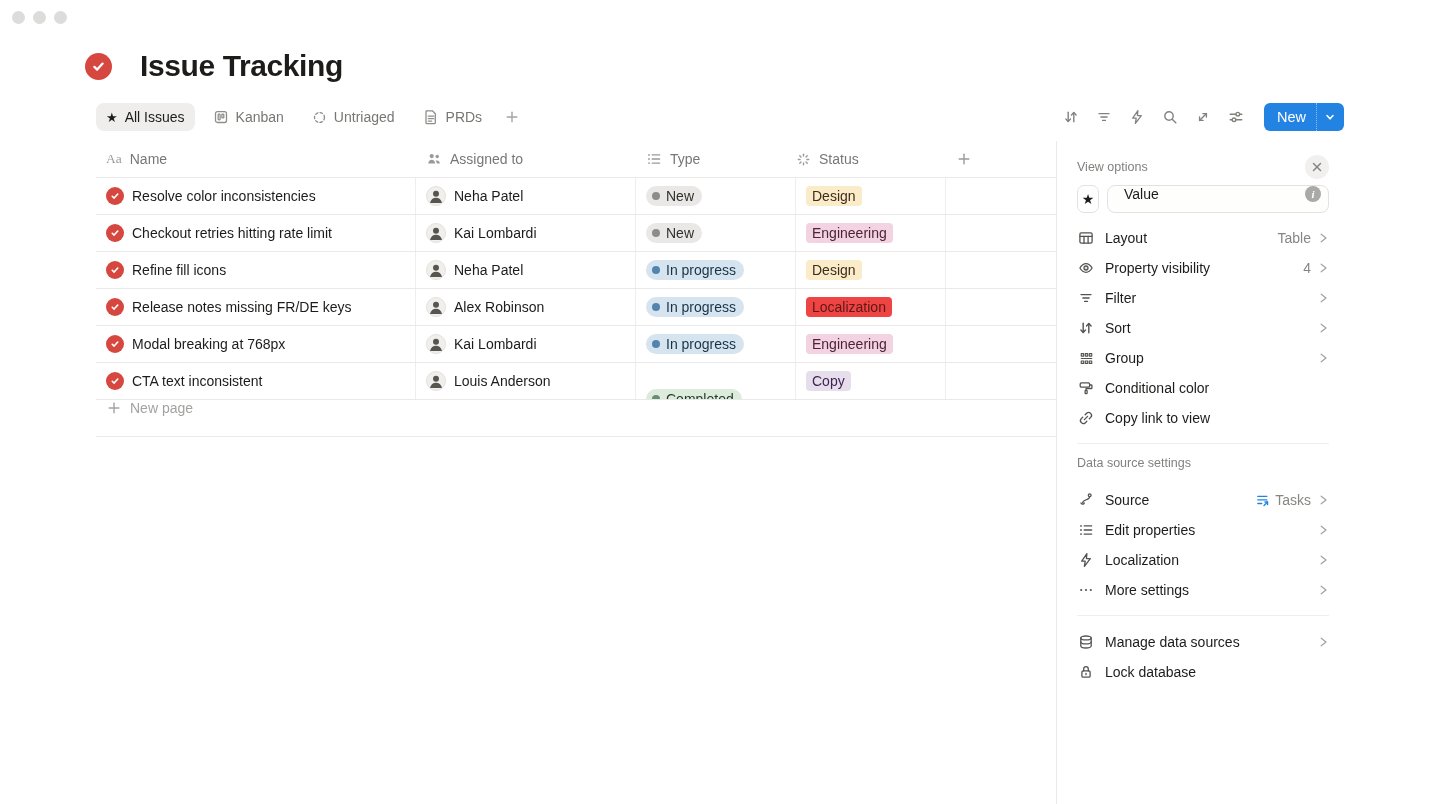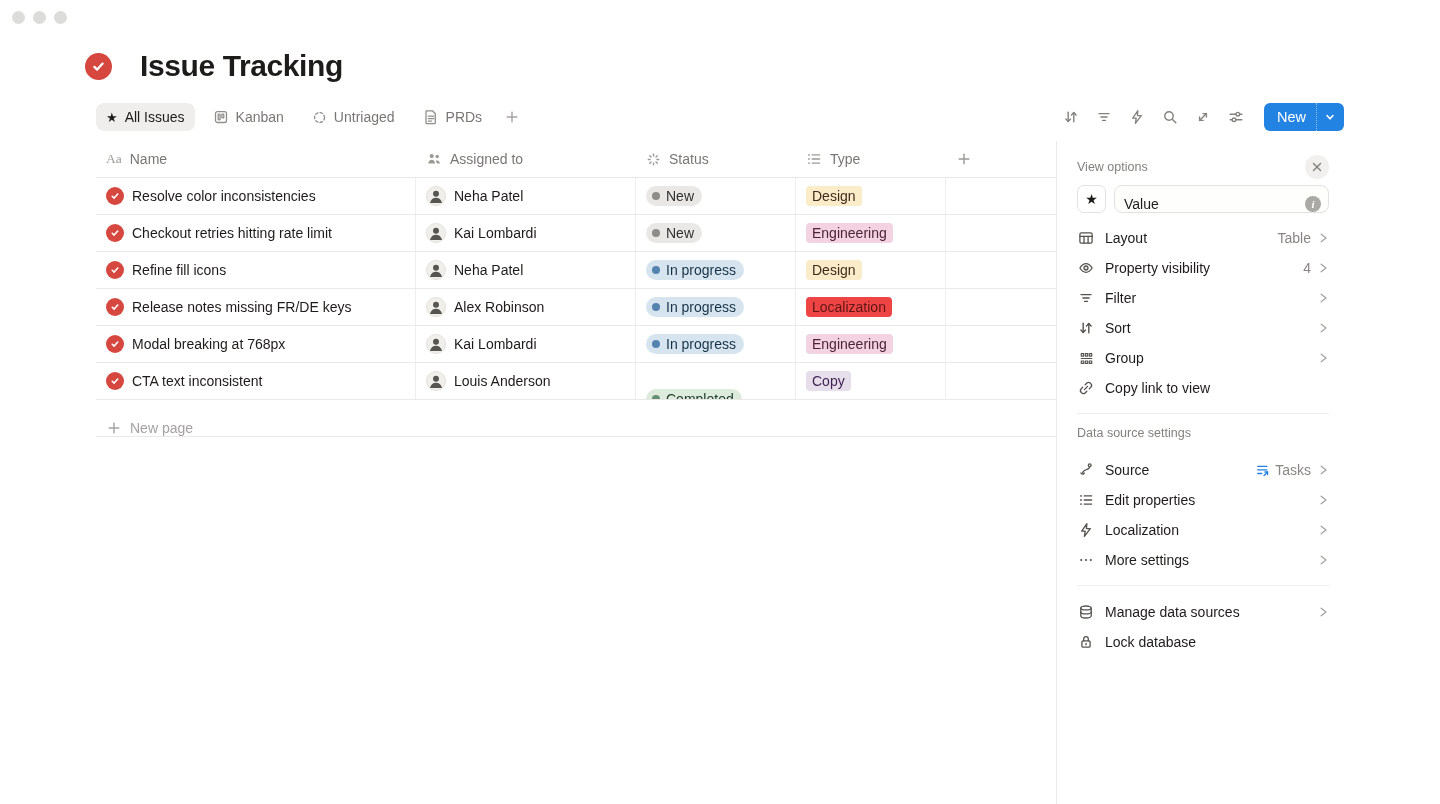--- a/index.html
+++ b/index.html
@@ -39,34 +39,34 @@
   .col-name{width:320px}.col-assignee{width:220px}.col-status{width:160px}.col-type{width:150px}
   .col-extra{flex:1}
   .trow{display:flex;height:36px;border-bottom:1px solid #EAE9E7;align-items:stretch}
   .td{display:flex;align-items:center;gap:8px;padding-left:10px;box-sizing:border-box;border-right:1px solid #EFEEEC;cursor:pointer;overflow:hidden;white-space:nowrap}
   .td.col-extra{border-right:none}
   .check-badge{width:18px;height:18px;border-radius:50%;display:flex;align-items:center;justify-content:center;flex:0 0 auto}
   .avatar{width:20px;height:20px;border-radius:50%;background:#F1EFEC;border:1px solid #E3E1DE;overflow:hidden;position:relative;flex:0 0 auto;box-sizing:border-box}
   .status-pill{display:inline-flex;align-items:center;gap:6px;height:20px;padding:0 8px 0 6px;border-radius:10px;font-size:14px}
   .status-dot{width:8px;height:8px;border-radius:50%}
   .type-tag{display:inline-flex;align-items:center;height:20px;padding:0 6px;border-radius:4px;font-size:14px}
-  .newpage-row{display:flex;height:36px;border-bottom:1px solid #EAE9E7;align-items:flex-end;color:#A3A2A0;cursor:pointer}
+  .newpage-row{display:flex;height:36px;border-bottom:1px solid #EAE9E7;align-items:flex-start;color:#A3A2A0;cursor:pointer}
   .newpage-row .np-inner{display:flex;align-items:center;gap:8px;padding-left:10px}
   
   .panel{position:absolute;left:1056px;top:141px;width:384px;bottom:0;border-left:1px solid #EBEAE8;
          box-sizing:border-box;padding:14px 0 0 20px}
   .panel-inner{width:252px}
   .panel-head{display:flex;align-items:center;justify-content:space-between;height:24px;margin-bottom:6px}
   .panel-title{font-size:12.5px;color:#82817E}
   .close-btn{width:24px;height:24px;border-radius:50%;background:#F1F0EF;display:flex;align-items:center;justify-content:center;color:#82817E;cursor:pointer}
   .value-row{display:flex;gap:8px;margin-bottom:10px;height:28px}
   .star-btn{width:30px;height:28px;border:1px solid #E3E2E0;border-radius:7px;display:flex;align-items:center;justify-content:center;box-sizing:border-box;cursor:pointer;background:#fff}
   .star-btn .t-glyph{font-size:14px;color:#1D1C1A;line-height:1}
-  .name-input-wrap{flex:1;height:28px;border:1px solid #E3E2E0;border-radius:8px;display:flex;align-items:flex-end;
-                   padding:0 7px 0 9px;box-sizing:border-box;background:#FEFEFD}
+  .name-input-wrap{flex:1;height:28px;border:1px solid #E3E2E0;border-radius:8px;display:flex;align-items:flex-start;
+                   padding:0 7px 0 16px;box-sizing:border-box;background:#FEFEFD}
   .name-input-wrap input{border:none;outline:none;background:transparent;flex:1;font-size:14px;color:#1D1C1A;
                          font-family:inherit;padding:0;min-width:0}
   .info-dot{width:16px;height:16px;border-radius:50%;background:#ABA9A6;color:#fff;font-size:11px;font-weight:700;
             display:flex;align-items:center;justify-content:center;flex:0 0 auto;cursor:pointer;font-family:"Liberation Serif","DejaVu Serif",serif;font-style:italic}
   .menu-item{display:flex;align-items:center;height:30px;cursor:pointer}
   .mi-icon{width:18px;display:flex;justify-content:center;color:#55534F;margin-right:10px;flex:0 0 auto}
   .mi-label{flex:1;font-size:14px;color:#1D1C1A;white-space:nowrap}
   .mi-value{display:flex;align-items:center;gap:5px;font-size:14px;color:#878683}
   .mi-chevron{color:#A5A4A1;margin-left:6px;display:flex;width:12px;justify-content:center}
   .mi-chevron.hidden{visibility:hidden}
@@ -200,47 +200,47 @@
         <span class="h-icon" style="display: inline-flex;">
           <svg width="16" height="16" viewBox="0 0 16 16" fill="currentColor">
             <circle cx="5.7" cy="5.1" r="2.1"></circle>
             <path d="M2.2 12.6c.3-2.4 1.7-3.8 3.5-3.8s3.2 1.4 3.5 3.8z"></path>
             <circle cx="11.2" cy="5.5" r="1.75"></circle>
             <path d="M9.9 12.6h4c-.2-2-1.4-3.2-2.9-3.2-.5 0-1 .1-1.4.4.7.7 1.1 1.6 1.3 2.8z"></path>
           </svg>
         </span>
         <span>Assigned to</span>
       </div>
+      <div class="th col-type">
+        <span class="h-icon" style="display: inline-flex;">
+          <svg width="16" height="16" viewBox="0 0 16 16" fill="none" stroke="currentColor" stroke-width="1.4" stroke-linecap="round" stroke-linejoin="round">
+            <circle cx="3" cy="3.9" r="0.9" fill="currentColor" stroke="none"></circle>
+            <circle cx="3" cy="8" r="0.9" fill="currentColor" stroke="none"></circle>
+            <circle cx="3" cy="12.1" r="0.9" fill="currentColor" stroke="none"></circle>
+            <line x1="6.2" y1="3.9" x2="13.6" y2="3.9"></line>
+            <line x1="6.2" y1="8" x2="13.6" y2="8"></line>
+            <line x1="6.2" y1="12.1" x2="13.6" y2="12.1"></line>
+          </svg>
+        </span>
+        <span>Type</span>
+      </div>
       <div class="th col-status">
         <span class="h-icon" style="display: inline-flex;">
           <svg width="15" height="15" viewBox="0 0 16 16" fill="none" stroke="currentColor" stroke-width="1.5" stroke-linecap="round" stroke-linejoin="round">
             <line x1="8" y1="2.4" x2="8" y2="4.3"></line>
             <line x1="12" y1="4" x2="10.7" y2="5.3"></line>
             <line x1="13.6" y1="8" x2="11.7" y2="8"></line>
             <line x1="12" y1="12" x2="10.7" y2="10.7"></line>
             <line x1="8" y1="13.6" x2="8" y2="11.7"></line>
             <line x1="4" y1="12" x2="5.3" y2="10.7"></line>
             <line x1="2.4" y1="8" x2="4.3" y2="8"></line>
             <line x1="4" y1="4" x2="5.3" y2="5.3"></line>
           </svg>
         </span>
         <span>Status</span>
-      </div>
-      <div class="th col-type">
-        <span class="h-icon" style="display: inline-flex;">
-          <svg width="16" height="16" viewBox="0 0 16 16" fill="none" stroke="currentColor" stroke-width="1.4" stroke-linecap="round" stroke-linejoin="round">
-            <circle cx="3" cy="3.9" r="0.9" fill="currentColor" stroke="none"></circle>
-            <circle cx="3" cy="8" r="0.9" fill="currentColor" stroke="none"></circle>
-            <circle cx="3" cy="12.1" r="0.9" fill="currentColor" stroke="none"></circle>
-            <line x1="6.2" y1="3.9" x2="13.6" y2="3.9"></line>
-            <line x1="6.2" y1="8" x2="13.6" y2="8"></line>
-            <line x1="6.2" y1="12.1" x2="13.6" y2="12.1"></line>
-          </svg>
-        </span>
-        <span>Type</span>
       </div>
       <div class="th col-extra">
         <span class="h-icon" style="display: inline-flex;">
           <svg width="16" height="16" viewBox="0 0 16 16" fill="none" stroke="currentColor" stroke-width="1.4" stroke-linecap="round" stroke-linejoin="round">
             <line x1="8" y1="3.2" x2="8" y2="12.8"></line>
             <line x1="3.2" y1="8" x2="12.8" y2="8"></line>
           </svg>
         </span>
       </div>
     </div>
@@ -551,20 +551,38 @@
           <span class="mi-chevron">
             <svg width="12" height="12" viewBox="0 0 12 12" fill="none" stroke="currentColor" stroke-width="1.3" stroke-linecap="round" stroke-linejoin="round">
               <polyline points="4.2,2.2 9,6 4.2,9.8"></polyline>
             </svg>
           </span>
         </div>
         <div class="menu-item">
           <span class="mi-icon">
             <span style="display: inline-flex;">
               <svg width="16" height="16" viewBox="0 0 16 16" fill="none" stroke="currentColor" stroke-width="1.3" stroke-linecap="round" stroke-linejoin="round">
+                <rect x="2.2" y="2.9" width="9.4" height="4.2" rx="1.1"></rect>
+                <path d="M11.6 5h1.7c.4 0 .6.2.6.6v2.3c0 .4-.2.6-.6.6H8.1v1.8"></path>
+                <rect x="7.1" y="10.3" width="2" height="3.4" rx=".6"></rect>
+              </svg>
+            </span>
+          </span>
+          <span class="mi-label">Conditional color</span>
+          <span class="mi-value"></span>
+          <span class="mi-chevron hidden">
+            <svg width="12" height="12" viewBox="0 0 12 12" fill="none" stroke="currentColor" stroke-width="1.3" stroke-linecap="round" stroke-linejoin="round">
+              <polyline points="4.2,2.2 9,6 4.2,9.8"></polyline>
+            </svg>
+          </span>
+        </div>
+        <div class="menu-item">
+          <span class="mi-icon">
+            <span style="display: inline-flex;">
+              <svg width="16" height="16" viewBox="0 0 16 16" fill="none" stroke="currentColor" stroke-width="1.3" stroke-linecap="round" stroke-linejoin="round">
                 <path d="M6.4 9.6l3.2-3.2"></path>
                 <path d="M7.2 4.7l1.4-1.4a2.9 2.9 0 0 1 4.1 4.1l-1.4 1.4"></path>
                 <path d="M8.8 11.3l-1.4 1.4a2.9 2.9 0 0 1-4.1-4.1l1.4-1.4"></path>
               </svg>
             </span>
           </span>
           <span class="mi-label">Copy link to view</span>
           <span class="mi-value"></span>
           <span class="mi-chevron hidden">
             <svg width="12" height="12" viewBox="0 0 12 12" fill="none" stroke="currentColor" stroke-width="1.3" stroke-linecap="round" stroke-linejoin="round">

